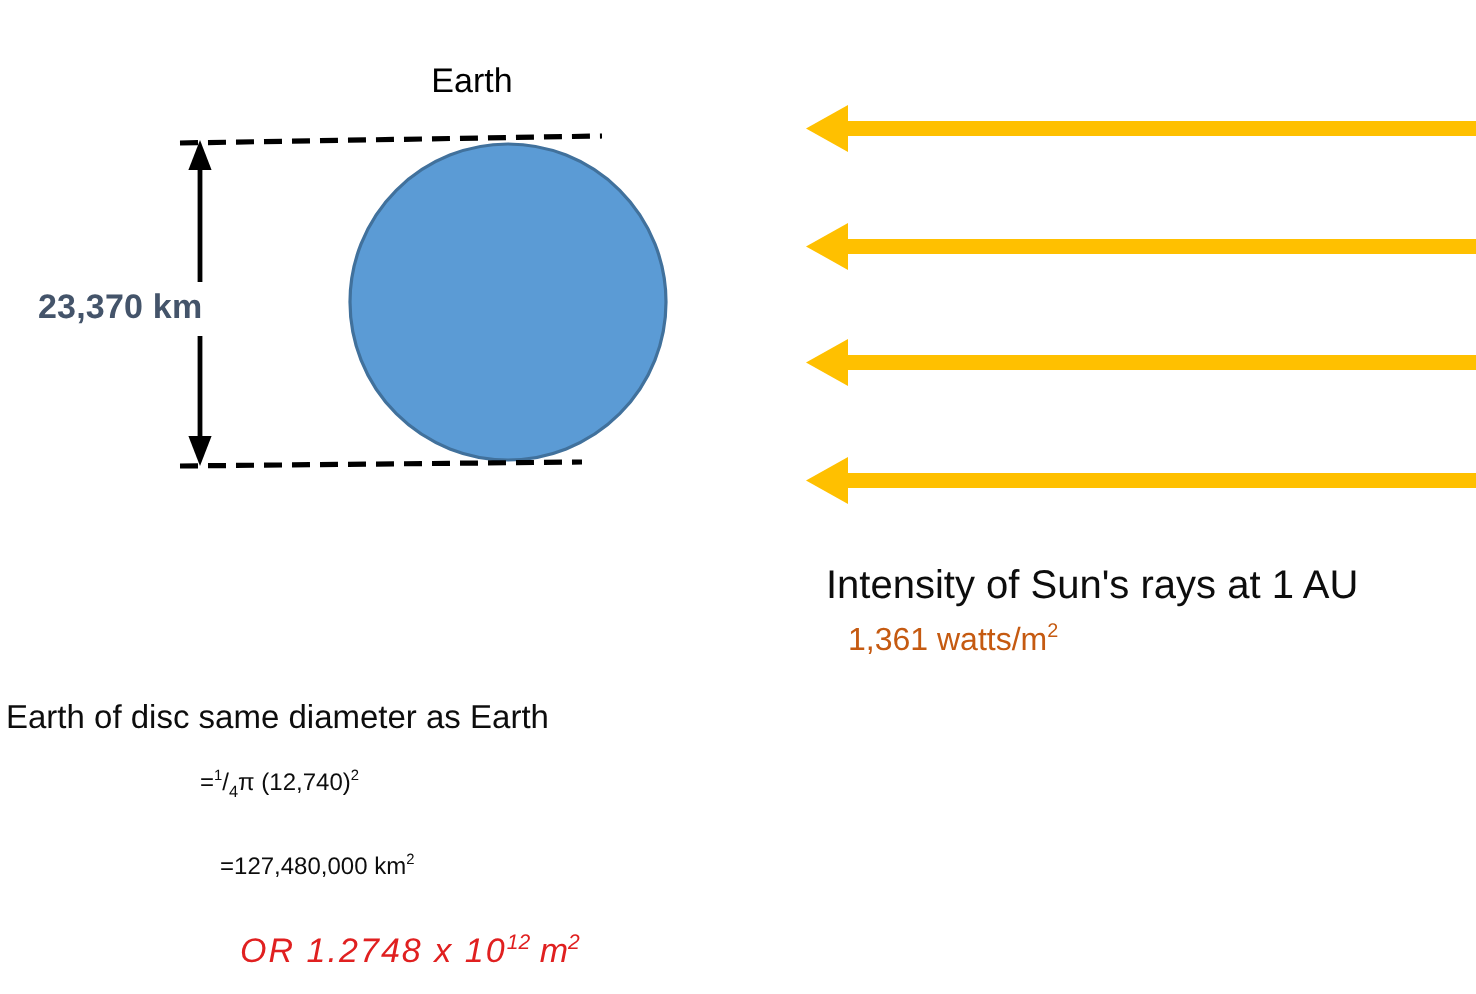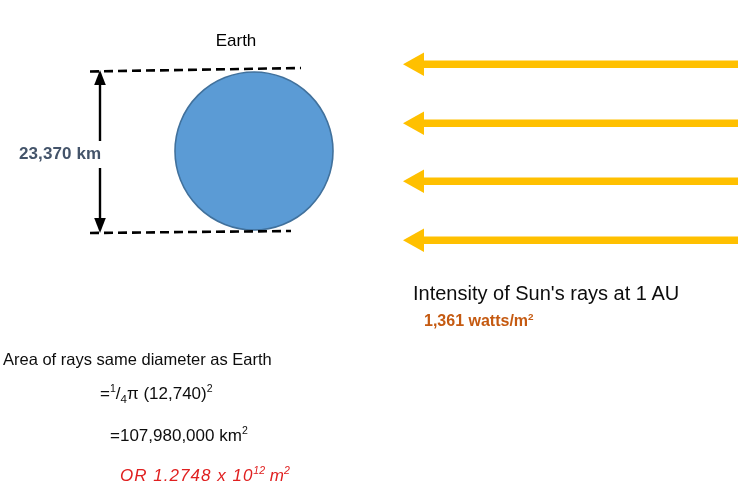--- a/index.html
+++ b/index.html
@@ -62,37 +62,37 @@
     font-size: 20px;
     color: #0d0d0d;
     white-space: nowrap;
   }
 
   .intensity-value {
     position: absolute;
     left: 424px;
     top: 312px;
     font-size: 16px;
-    font-weight: bold;
+    font-weight: normal;
     color: #C55A11;
     white-space: nowrap;
   }
 
   .area-heading {
     position: absolute;
     left: 3px;
     top: 350px;
     font-size: 16.5px;
     color: #0d0d0d;
     white-space: nowrap;
   }
 
   .eq-line {
     position: absolute;
-    font-size: 17px;
+    font-size: 12px;
     color: #0d0d0d;
     white-space: nowrap;
   }
   .eq-line-1 { left: 100px; top: 384px; }
   .eq-line-2 { left: 110px; top: 426px; }
 
   .eq-line-3 {
     position: absolute;
     left: 120px;
     top: 466px;
@@ -167,27 +167,27 @@
   <div class="earth-label">Earth</div>
 
   <div class="diameter-label">23,370 km</div>
 
   <div class="intensity-caption">Intensity of Sun's rays at 1 AU</div>
 
   <div class="intensity-value">
     <span>1,361 watts/m</span><sup>2</sup>
   </div>
 
-  <div class="area-heading">Area of rays same diameter as Earth</div>
+  <div class="area-heading">Earth of disc same diameter as Earth</div>
 
   <div class="eq-line eq-line-1">
     <span>=</span><span class="sup-lead">1</span><span>/</span><sub>4</sub><span>π</span><span> (</span><span>12,740</span><span>)</span><sup>2</sup>
   </div>
 
   <div class="eq-line eq-line-2">
-    <span>=</span><span>107,980,000</span><span> km</span><sup>2</sup>
+    <span>=</span><span>127,480,000</span><span> km</span><sup>2</sup>
   </div>
 
   <div class="eq-line-3">
     <span class="sp">OR 1.2748 x 10</span><sup>12</sup><span>&nbsp;</span><span>m</span><sup>2</sup>
   </div>
 
 </div>
 
 </body></html>

